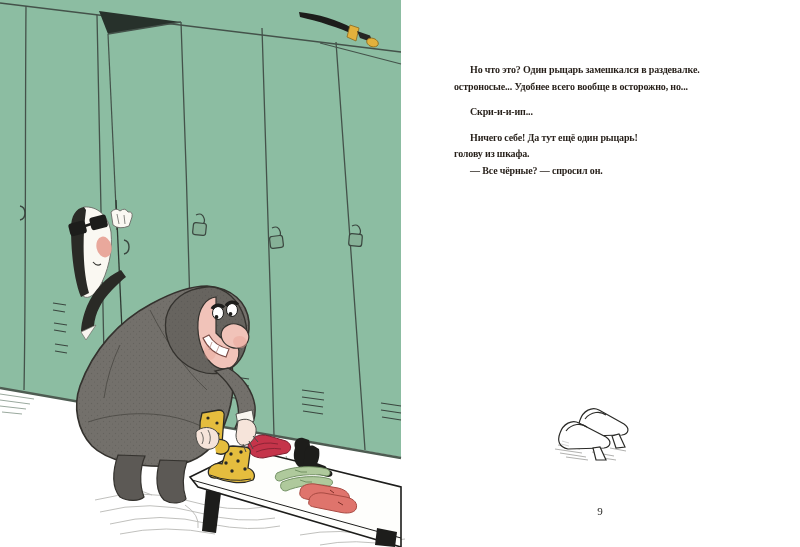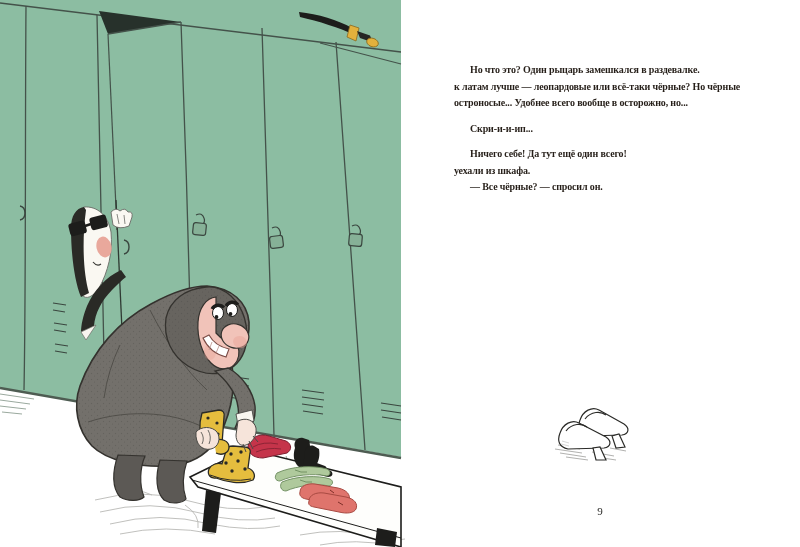--- a/index.html
+++ b/index.html
@@ -224,25 +224,24 @@
   </g>
   <g>
     <path d="M236,414 L252,410 L254,421 L238,425 Z" fill="#F8F6F0" stroke="#4A4A46" stroke-width="0.9"></path>
     <path d="M238,421 C246,417 254,420 256,428 C257,436 252,443 246,445 C240,447 236,442 236,435 Z" fill="#F6E4DA" stroke="#4A4A46" stroke-width="1"></path>
     <path d="M243,444 L246,452 M249,441 L253,449 M253,436 L258,442" fill="none" stroke="#4A4A46" stroke-width="1"></path>
   </g>
 </svg>
 
 <div class="story">
   <div class="line ind">Но что это? Один рыцарь замешкался в раздевалке.</div>
-  <div class="line">к латам лучше — леопардовые или всё-таки чёрные? Но чёрные</div>
   <div class="line">остроносые... Удобнее всего вообще в осторожно, но...</div>
   <div class="line ind gap">Скри-и-и-ип...</div>
-  <div class="line ind gap">Ничего себе! Да тут ещё один всего!</div>
-  <div class="line">уехали из шкафа.</div>
+  <div class="line ind gap">Ничего себе! Да тут ещё один рыцарь!</div>
+  <div class="line">голову из шкафа.</div>
   <div class="line ind">— Все чёрные? — спросил он.</div>
 </div>
 
 <svg class="pumps" viewBox="0 0 95 64">
   <g stroke="#8F8F8C" stroke-width="0.7" fill="none">
     <path d="M6,45 L28,49 M3,49 L30,53 M8,53 L34,57 M14,57 L36,60"></path>
     <path d="M40,52 L62,56 M44,57 L64,60 M58,48 L74,51"></path>
   </g>
   <g fill="#FFFFFF" stroke="#2B2B28" stroke-width="1.2">
     <path d="M28,20 C31,11 40,6 47,10 L72,24 C78,28 77,34 70,35 L36,36 C27,34 25,28 28,20 Z"></path>

